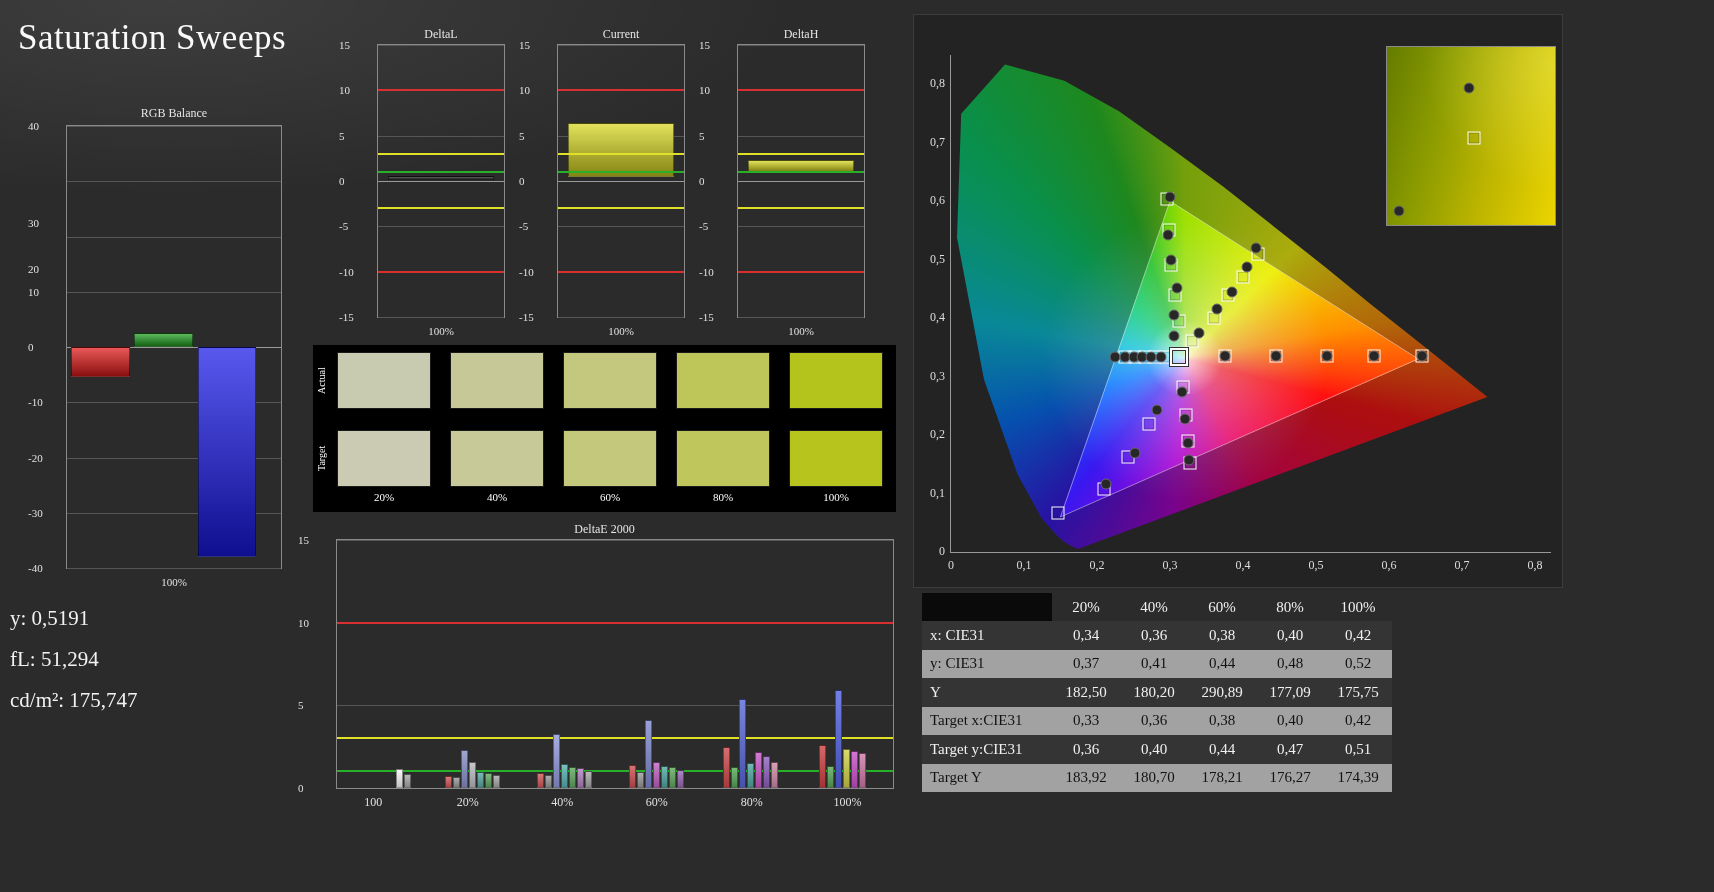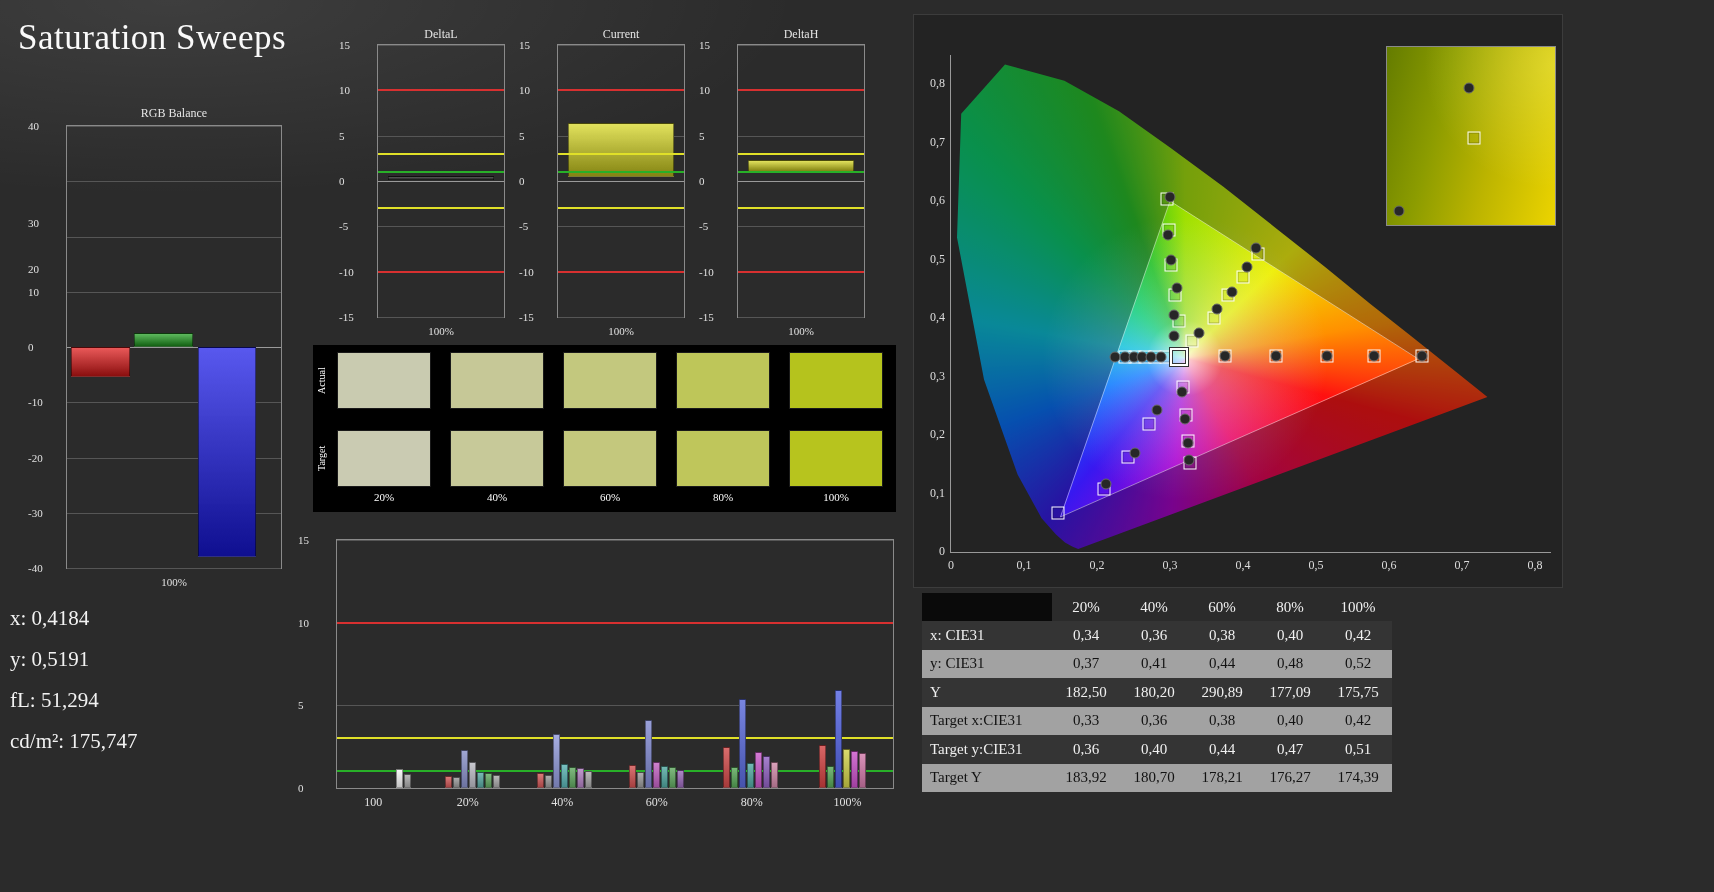--- a/index.html
+++ b/index.html
@@ -107,21 +107,20 @@
         <div class="gridline" style="top: 100%;"></div>
         <div class="ylabel" style="top: calc(100% - 7px);">-40</div>
         <div class="bar" style="left: 2%; width: 27.5%; top: 50%; height: 6.875%; background-color: rgb(224, 24, 24);"></div>
         <div class="bar" style="left: 31.5%; width: 27.5%; top: 46.875%; height: 3.125%; background-color: rgb(31, 158, 31);"></div>
         <div class="bar" style="left: 61%; width: 27.5%; top: 50%; height: 47.5%; background-color: rgb(24, 24, 232);"></div>
       </div>
     <div class="xlabel rgb-xlabel">100%</div>
   </div>
 
   <div class="current-reading">
-    <div class="cr-line">x: 0,4184</div>
     <div class="cr-line">y: 0,5191</div>
     <div class="cr-line">fL: 51,294</div>
     <div class="cr-line">cd/m²: 175,747</div>
   </div>
 
   <div class="delta-chart" id="delta-c0">
     <div class="panel-title">DeltaL</div>
     <div class="plot delta-plot" id="delta-plot-0">
         <div class="gridline" style="top: 0%;"></div>
         <div class="ylabel" style="top: calc(0% - 7px);">15</div>
@@ -213,20 +212,21 @@
       <div class="swatch-col-label" style="left: 250px;">60%</div>
       <div class="swatch" style="left: 363px; top: 7px; background-color: rgb(190, 198, 89);"></div>
       <div class="swatch" style="left: 363px; top: 85px; background-color: rgb(191, 198, 91);"></div>
       <div class="swatch-col-label" style="left: 363px;">80%</div>
       <div class="swatch" style="left: 476px; top: 7px; background-color: rgb(181, 195, 29);"></div>
       <div class="swatch" style="left: 476px; top: 85px; background-color: rgb(183, 196, 30);"></div>
       <div class="swatch-col-label" style="left: 476px;">100%</div>
     </div>
 
   <div class="deltae-chart">
+    <div class="panel-title">DeltaE 2000</div>
     <div class="plot deltae-plot" id="deltae-plot">
         <div class="gridline" style="top: 0%;"></div>
         <div class="gridline" style="top: 33.3333%;"></div>
         <div class="gridline" style="top: 66.6667%;"></div>
         <div class="ylabel" style="top: calc(0% - 7px);">15</div>
         <div class="ylabel" style="top: calc(33.3333% - 7px);">10</div>
         <div class="ylabel" style="top: calc(66.6667% - 7px);">5</div>
         <div class="ylabel" style="top: calc(100% - 7px);">0</div>
         <div class="refline red" style="top: calc(33.3333% - 1px);"></div>
         <div class="refline yellow" style="top: calc(80% - 1px);"></div>

